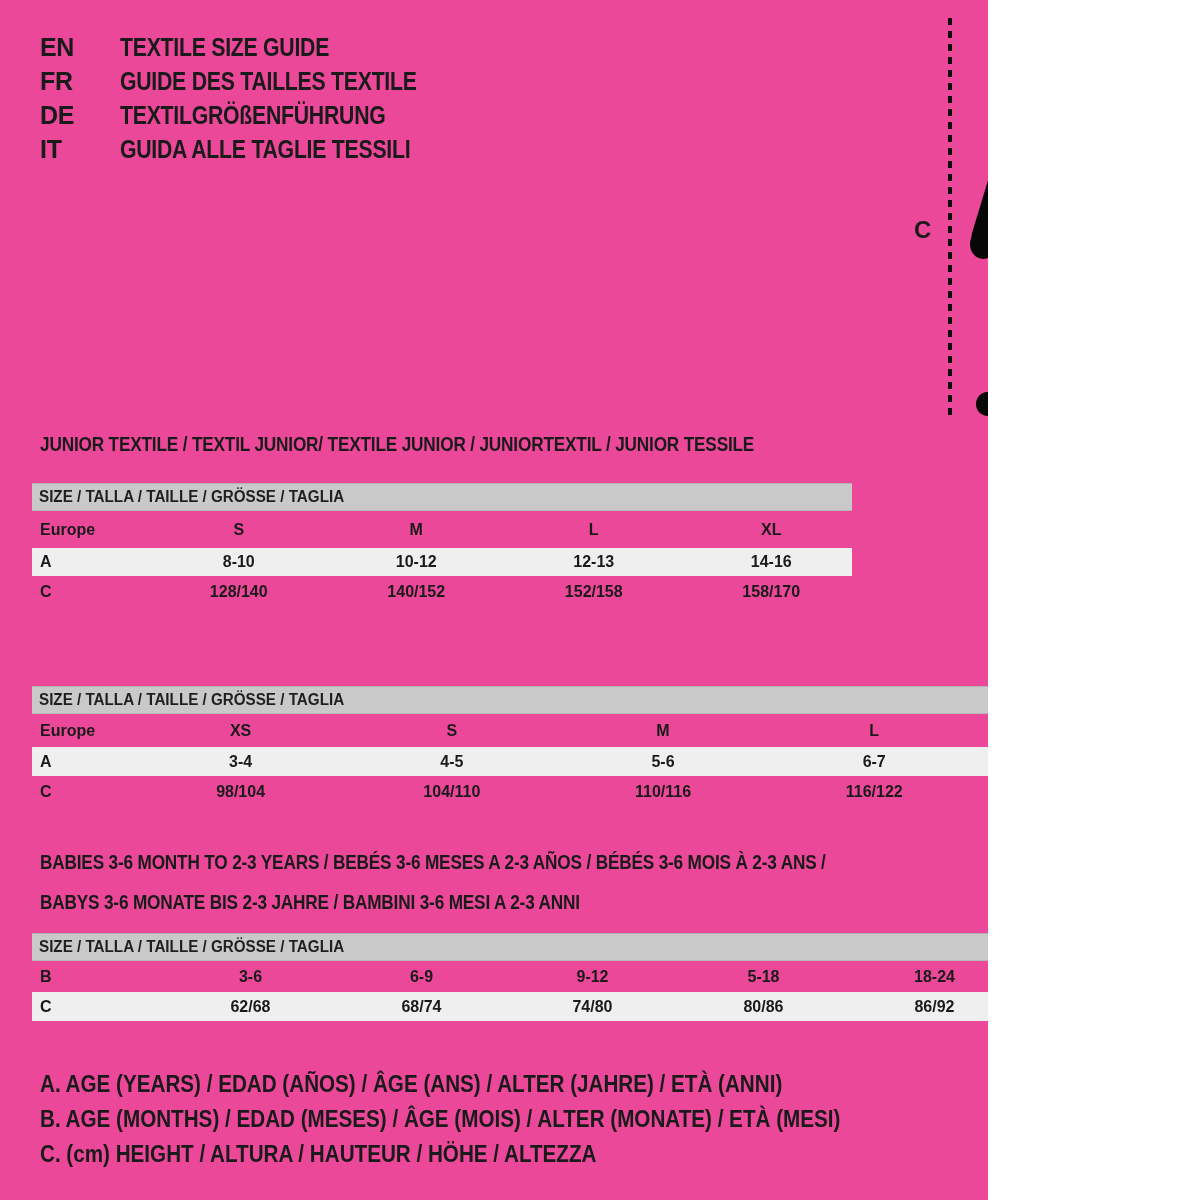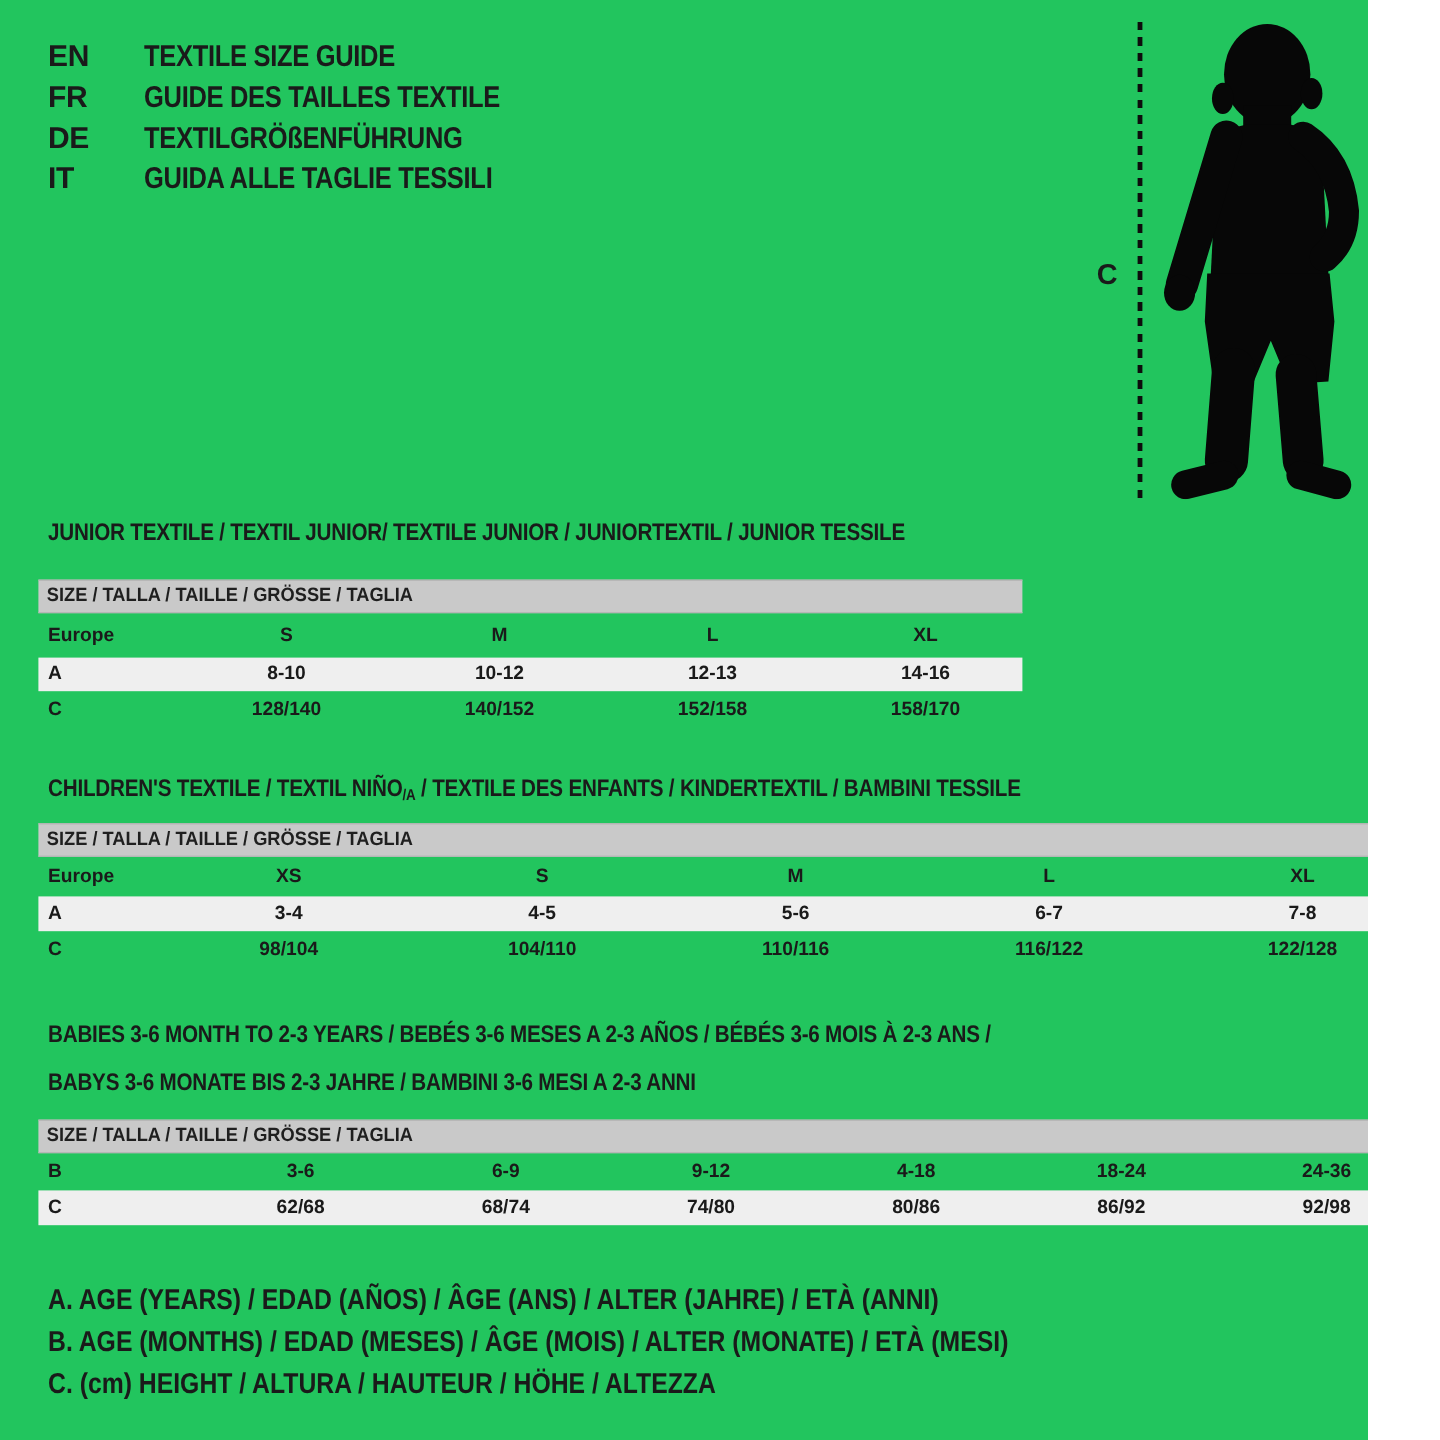--- a/index.html
+++ b/index.html
@@ -3,22 +3,22 @@
 <meta charset="utf-8">
 <style>
   html,body { margin:0; padding:0; }
   body {
     background:#ffffff;
     font-family:"Liberation Sans", sans-serif;
     color:var(--text, #1a1a1a);
   }
   .canvas {
     position:relative;
-    width:1140px; height:1200px;
-    background:#22c55e;
+    width:988px; height:1200px;
+    background:#ec4899;
     overflow:hidden;
   }
 
   
   .cond { display:inline-block; transform-origin:0 50%; white-space:nowrap; }
   .cx85 { transform:scaleX(0.85); }
   .cx86 { transform:scaleX(0.86); }
   .cx95 { transform:scaleX(0.95); }
 
   
@@ -153,23 +153,20 @@
     </div>
     <div class="row r2">
       <span class="lbl">C</span>
       <span class="cell">128/140</span>
       <span class="cell">140/152</span>
       <span class="cell">152/158</span>
       <span class="cell">158/170</span>
     </div>
   </div>
 
-  <div class="section-heading" style="top:645px">
-    <span class="cond cx86"><span>CHILDREN'S TEXTILE / TEXTIL NIÑO</span><span class="heading-sub">/A</span><span> / TEXTILE DES ENFANTS / KINDERTEXTIL / BAMBINI TESSILE</span></span>
-  </div>
   <div class="tbl children">
     <div class="bar">
       <span class="cond cx95">SIZE / TALLA / TAILLE / GRÖSSE / TAGLIA</span>
     </div>
     <div class="row r0">
       <span class="lbl">Europe</span>
       <span class="cell">XS</span>
       <span class="cell">S</span>
       <span class="cell">M</span>
       <span class="cell">L</span>
@@ -199,21 +196,21 @@
   </div>
   <div class="tbl babies">
     <div class="bar">
       <span class="cond cx95">SIZE / TALLA / TAILLE / GRÖSSE / TAGLIA</span>
     </div>
     <div class="row r0">
       <span class="lbl">B</span>
       <span class="cell">3-6</span>
       <span class="cell">6-9</span>
       <span class="cell">9-12</span>
-      <span class="cell">4-18</span>
+      <span class="cell">5-18</span>
       <span class="cell">18-24</span>
       <span class="cell">24-36</span>
     </div>
     <div class="row r1 zebra">
       <span class="lbl">C</span>
       <span class="cell">62/68</span>
       <span class="cell">68/74</span>
       <span class="cell">74/80</span>
       <span class="cell">80/86</span>
       <span class="cell">86/92</span>

